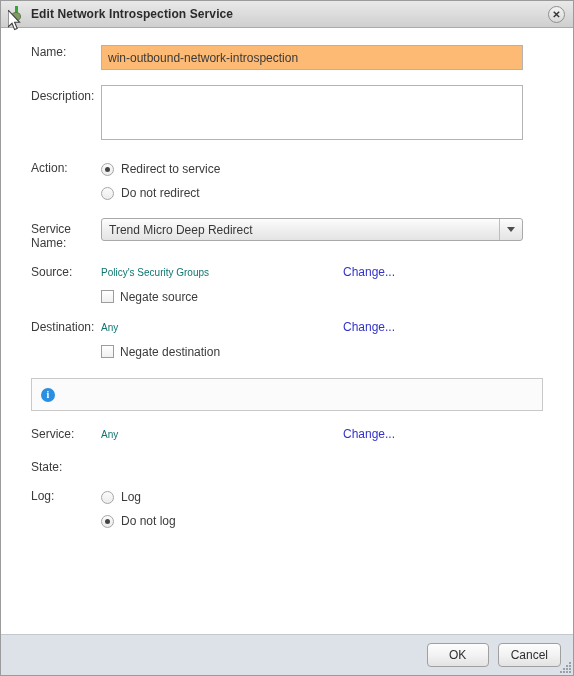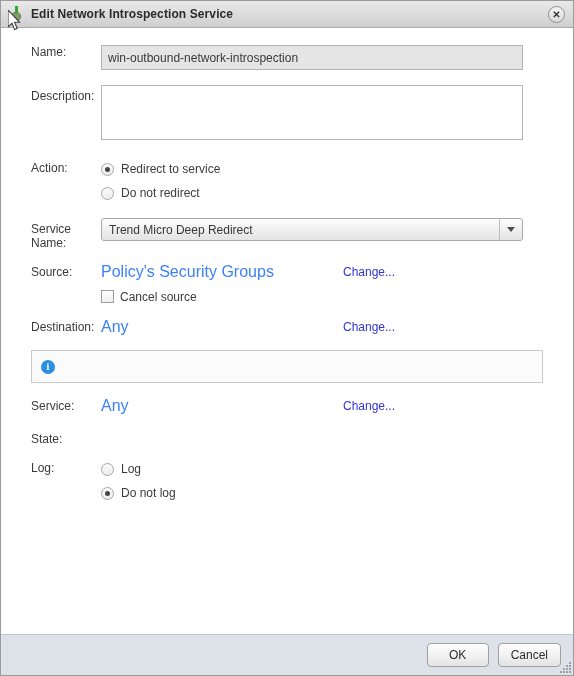--- a/index.html
+++ b/index.html
@@ -117,21 +117,21 @@
     flex: 1 1 auto;
     position: relative;
   }
 
   
   .text-input {
     width: 422px;
     height: 25px;
     box-sizing: border-box;
     border: 1px solid #b3b3b3;
-    background: #e5e5e5;
+    background: #fdba74;
     font-family: "Liberation Sans", sans-serif;
     font-size: 12px;
     color: #3a3a3a;
     padding: 0 6px;
     outline: none;
   }
   .textarea {
     width: 422px;
     height: 55px;
     box-sizing: border-box;
@@ -231,22 +231,22 @@
   }
   .caret {
     width: 0; height: 0;
     border-left: 4px solid transparent;
     border-right: 4px solid transparent;
     border-top: 5px solid #4d4d4d;
   }
 
   
   .val {
-    font-size: 16px;
-    color: #3b82f6;
+    font-size: 10px;
+    color: #0f766e;
     line-height: 14px;
   }
   .changelink {
     position: absolute;
     left: 242px;
     top: 0;
     font-size: 12px;
     color: #3333cc;
     text-decoration: none;
     cursor: pointer;
@@ -389,30 +389,34 @@
     </div>
 
 
     <div class="row" style="margin-top:15px;">
       <div class="lbl">Source:</div>
       <div class="ctl">
         <span class="val">Policy's Security Groups</span>
         <span class="changelink">Change...</span>
         <div class="check-line" style="margin-top:5px;">
           <span class="checkbox"></span>
-          <span class="check-label">Cancel source</span>
+          <span class="check-label">Negate source</span>
         </div>
       </div>
     </div>
 
     <div class="row" style="margin-top:12px;">
       <div class="lbl">Destination:</div>
       <div class="ctl">
         <span class="val">Any</span>
         <span class="changelink">Change...</span>
+        <div class="check-line" style="margin-top:5px;">
+          <span class="checkbox"></span>
+          <span class="check-label">Negate destination</span>
+        </div>
       </div>
     </div>
 
     <div class="infobox" style="margin-top:15px;">
       <span class="info-icon">i</span>
     </div>
 
     <div class="row" style="margin-top:16px;">
       <div class="lbl">Service:</div>
       <div class="ctl">

